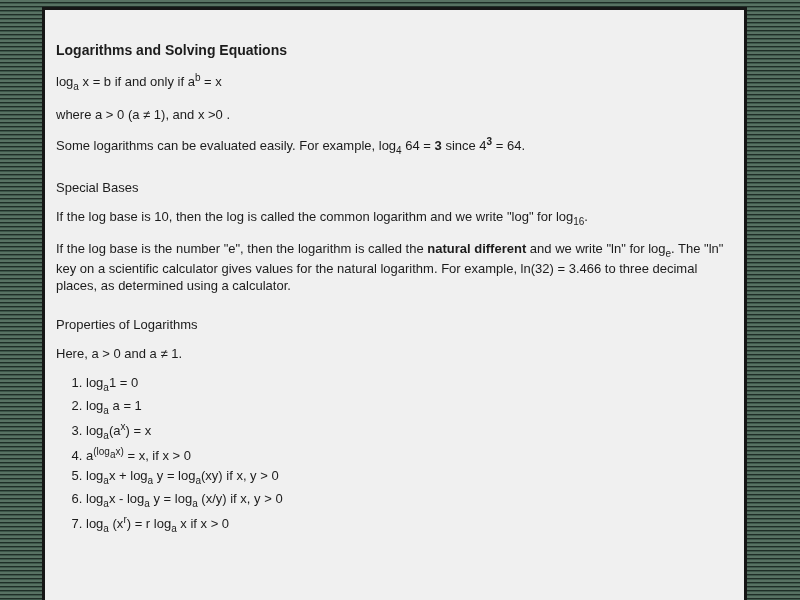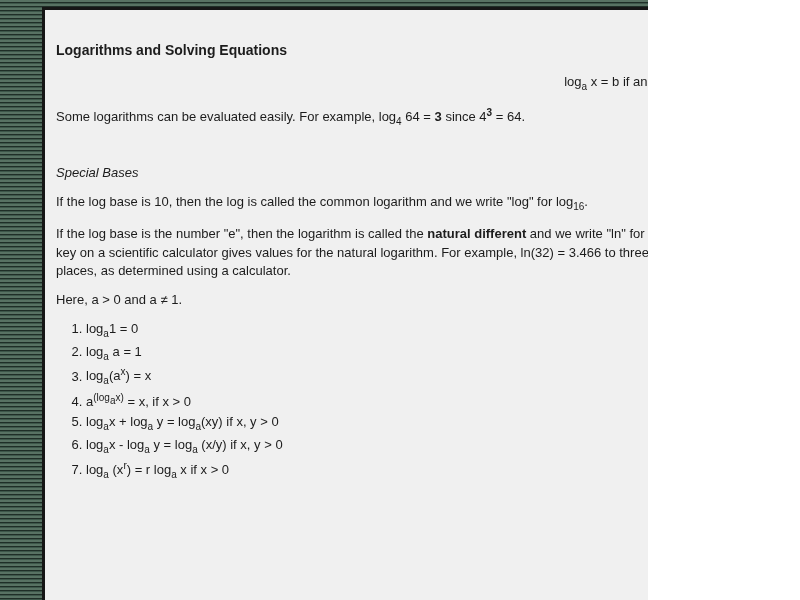--- a/index.html
+++ b/index.html
@@ -7,21 +7,21 @@
     padding: 0;
   }
   body {
     width: 800px;
     height: 600px;
     overflow: hidden;
     font-family: "Liberation Sans", sans-serif;
   }
   .frame {
     position: relative;
-    width: 648px;
+    width: 800px;
     height: 600px;
     overflow: hidden;
     background: repeating-linear-gradient(
       to bottom,
       #587263 0px, #587263 2px,
       #1f2e27 2px, #1f2e27 3px,
       #3d574a 3px, #3d574a 4px
     );
   }
   .page {
@@ -40,25 +40,24 @@
   }
   .doc-heading {
     font-size: 14px;
     font-weight: bold;
     margin: 21px 0 0 0;
   }
   p {
     margin: 12px 0 0 0;
   }
   .equation {
-    text-align: right;
+    text-align: left;
   }
   .section-heading {
-    font-style: italic;
-    margin-top: 36px;
+    margin-top: 22px;
   }
   ol.props {
     margin: 12px 0 0 0;
     padding-left: 30px;
   }
   ol.props li {
     margin: 3px 0;
   }
   sub, sup {
     font-size: 10px;
@@ -68,30 +67,32 @@
 <body>
 
 <div class="frame">
   <div class="page">
 
     <div class="doc-heading">Logarithms and Solving Equations</div>
 
 
     <p class="equation">log<sub>a</sub> x = b if and only if a<sup>b</sup> = x</p>
 
+    <p>where a &gt; 0 (a ≠ 1), and x &gt;0 .</p>
 
 
     <p>Some logarithms can be evaluated easily. For example, log<sub>4</sub> 64 = <b>3</b> since 4<sup><b>3</b></sup> = 64.</p>
 
     <p class="section-heading">Special Bases</p>
 
     <p>If the log base is 10, then the log is called the common logarithm and we write "log" for log<sub>16</sub>.</p>
 
     <p>If the log base is the number "e", then the logarithm is called the <b>natural different</b> and we write "ln" for log<sub>e</sub>. The "ln" key on a scientific calculator gives values for the natural logarithm. For example, ln(32) = 3.466 to three decimal places, as determined using a calculator.</p>
 
+    <p class="section-heading">Properties of Logarithms</p>
 
     <p>Here, a &gt; 0 and a ≠ 1.</p>
 
     <ol class="props">
       <li>log<sub>a</sub>1 = 0</li>
       <li>log<sub>a</sub> a = 1</li>
       <li>log<sub>a</sub>(a<sup>x</sup>) = x</li>
       <li>a<sup>(log<sub>a</sub>x)</sup> = x, if x &gt; 0</li>
       <li>log<sub>a</sub>x + log<sub>a</sub> y = log<sub>a</sub>(xy) if x, y &gt; 0</li>
       <li>log<sub>a</sub>x - log<sub>a</sub> y = log<sub>a</sub> (x/y) if x, y &gt; 0</li>

